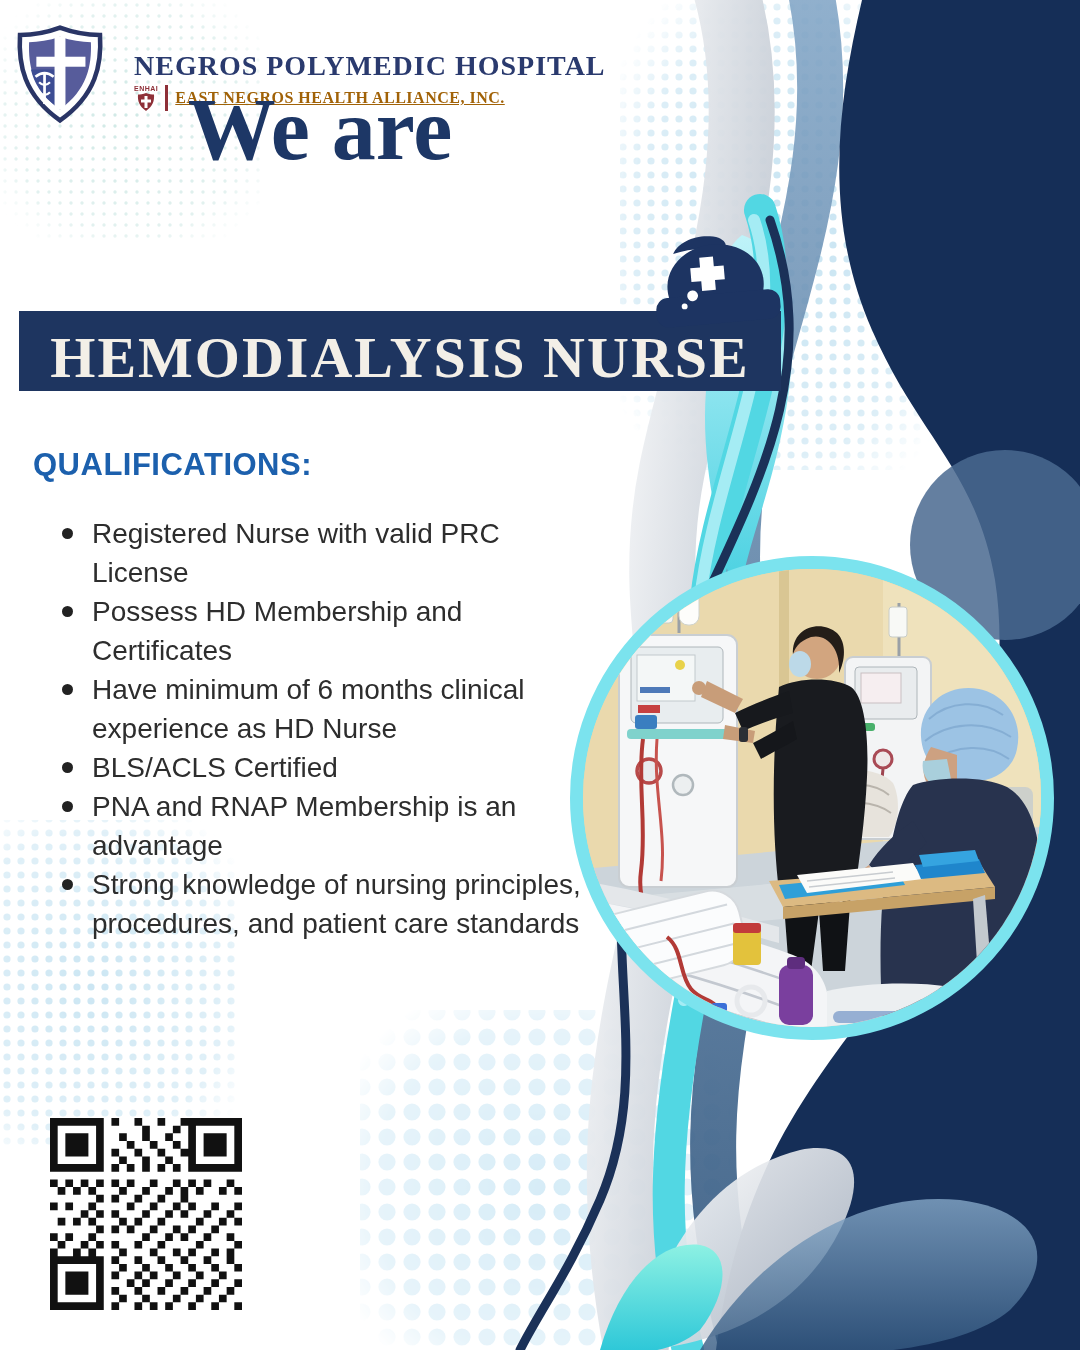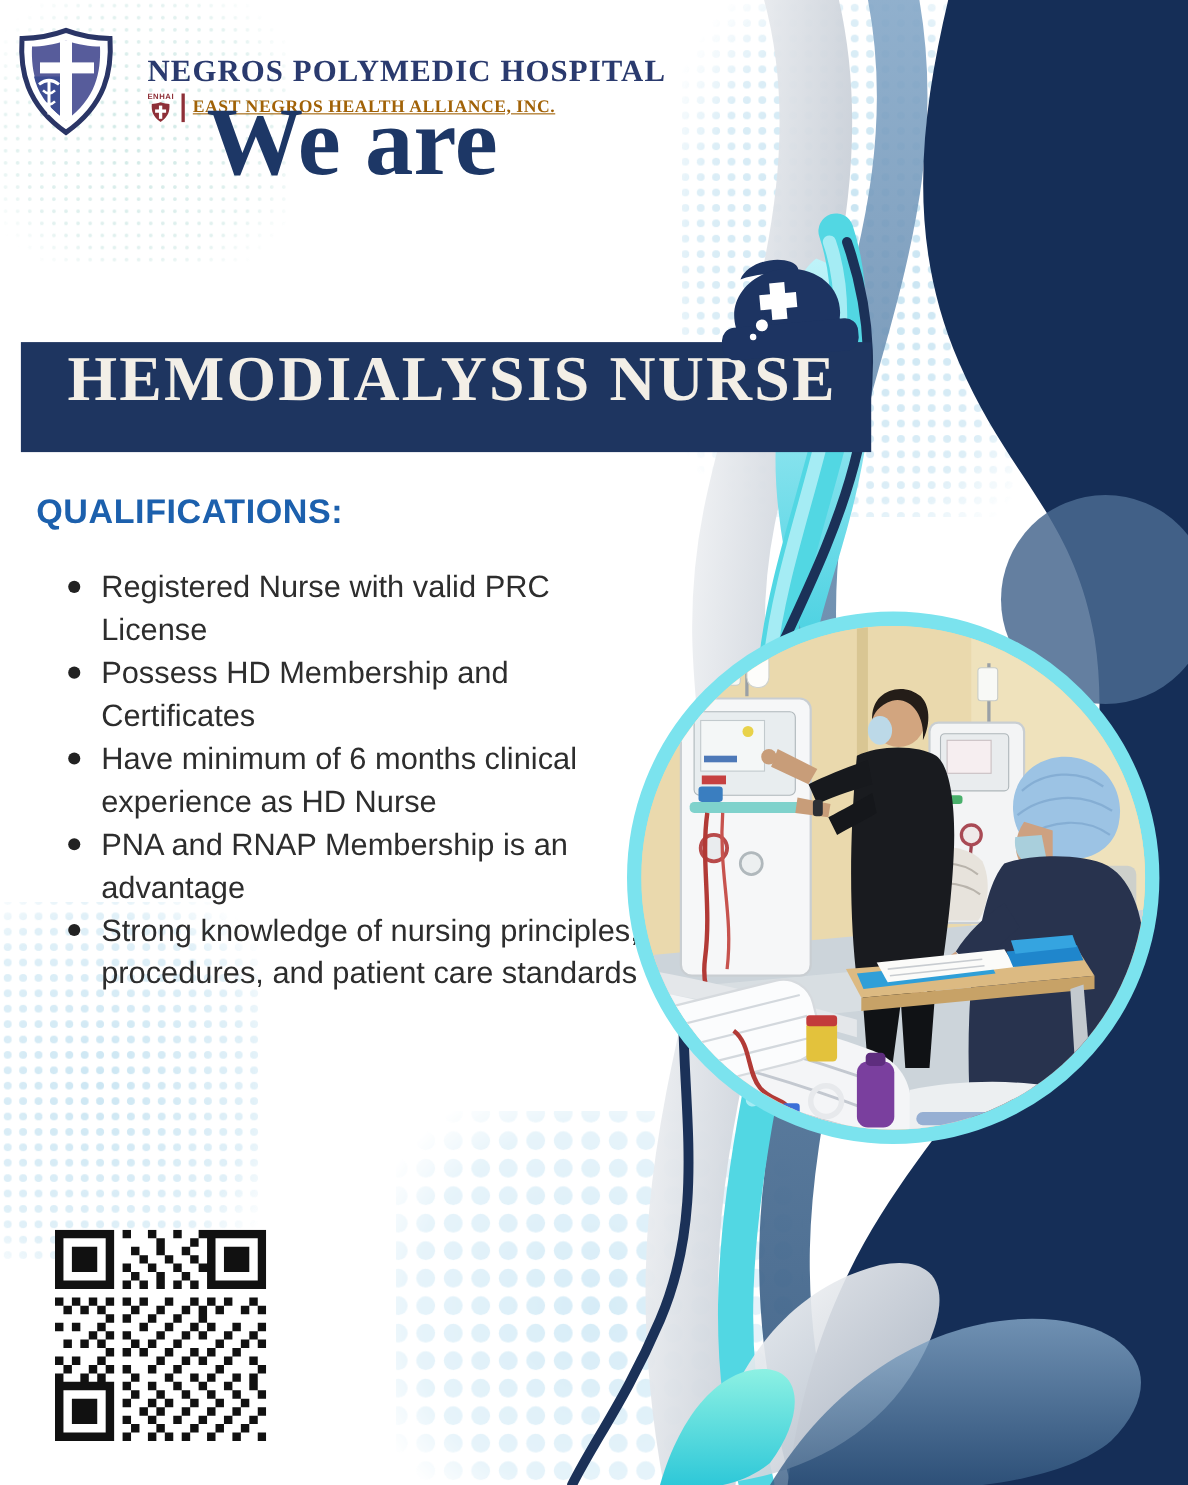--- a/index.html
+++ b/index.html
@@ -18,22 +18,22 @@
   .enhai-abbr{font-size:7px;font-weight:700;color:#8e3038;letter-spacing:.5px;line-height:7px;}
   .red-bar{width:3px;height:26px;background:#8e3038;margin:0 7px 0 3px;}
   .alliance-name{font-family:"Liberation Serif",serif;font-size:16px;font-weight:600;
       color:#a16207;letter-spacing:.5px;white-space:nowrap;text-decoration:underline;}
   
   .we-are{left:60px;top:80px;width:520px;text-align:center;font-family:"Liberation Serif",serif;
       font-weight:700;font-size:88px;line-height:100px;color:#1d3766;z-index:3;}
   .hiring{left:48px;top:176px;width:544px;text-align:center;font-family:"DejaVu Sans",sans-serif;
       font-weight:700;font-size:96px;line-height:112px;letter-spacing:3px;color:#1d3766;z-index:3;}
   .nurse-cap{left:646px;top:230px;width:138px;height:100px;z-index:4;transform:rotate(-5deg);}
-  .banner{left:19px;top:311px;width:762px;height:100px;background:#1e3560;z-index:3;
-      display:flex;align-items:flex-start;justify-content:center;padding-left:11px;}
+  .banner{left:19px;top:311px;width:762px;height:80px;background:#1e3560;z-index:3;
+      display:flex;align-items:flex-end;justify-content:center;}
   .banner-text{font-family:"Liberation Serif",serif;font-weight:700;font-size:58px;
       letter-spacing:2px;color:#f3efe7;white-space:nowrap;}
   
   .quals-heading{left:33px;top:447px;font-size:31px;font-weight:800;letter-spacing:.5px;
       color:#1c60ad;z-index:3;font-family:"Liberation Sans",sans-serif;}
   .quals-list{left:42px;top:498px;width:530px;z-index:3;margin:16px;padding:0;list-style:none;
       font-size:28px;line-height:39px;color:#2d2d2d;}
   .quals-list li{position:relative;padding-left:34px;margin:0;}
   .quals-list li::before{content:"";position:absolute;left:4px;top:14px;width:11px;height:11px;
       border-radius:50%;background:#222;}
@@ -159,20 +159,21 @@
 
   <div class="abs banner">
     <span class="banner-text">HEMODIALYSIS NURSE</span>
   </div>
 
   <div class="abs quals-heading">QUALIFICATIONS:</div>
   <ul class="abs quals-list">
     <li>Registered Nurse with valid PRC License</li>
     <li>Possess HD Membership and Certificates</li>
     <li>Have minimum of 6 months clinical experience as HD Nurse</li>
+    <li>BLS/ACLS Certified</li>
     <li>PNA and RNAP Membership is an advantage</li>
     <li>Strong knowledge of nursing principles, procedures, and patient care standards</li>
   </ul>
 
   <div class="abs photo-circle" role="img" aria-label="Two nurses in a hemodialysis unit: one in black scrubs operating a dialysis machine, another in navy scrubs with hair net writing notes on a clipboard at an overbed table beside a patient bed">
     <svg viewBox="0 0 458 458" width="458" height="458">
 
       <rect x="0" y="0" width="458" height="310" fill="#ead9ad"></rect>
       <rect x="300" y="0" width="158" height="300" fill="#efe2bc"></rect>
       <rect x="196" y="0" width="10" height="232" fill="#d9c693"></rect>

